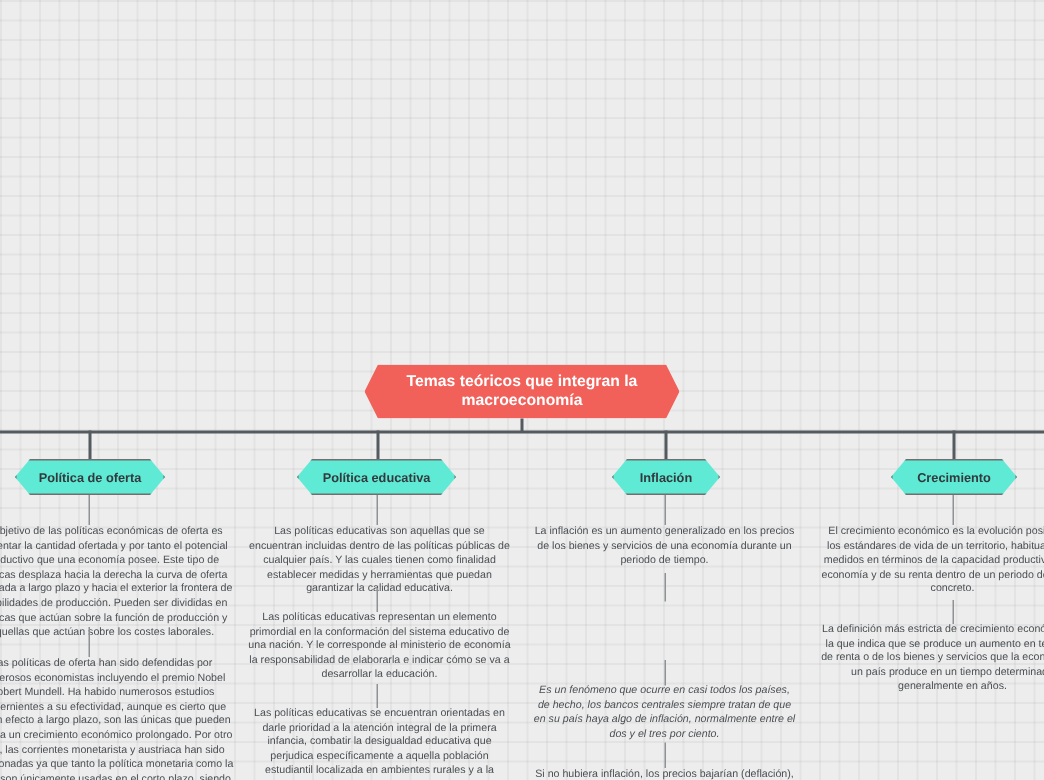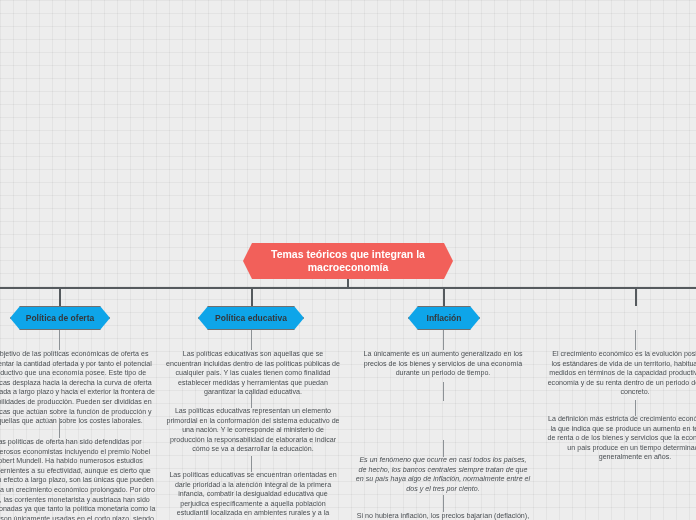--- a/index.html
+++ b/index.html
@@ -44,21 +44,21 @@
     justify-content: center;
     box-sizing: border-box;
     padding: 0 16px;
     clip-path: polygon(0% 50%, 9px 0%, calc(100% - 9px) 0%, 100% 50%, calc(100% - 9px) 100%, 9px 100%);
   }
 
   
   .branch-node {
     position: absolute;
     height: 24px;
-    background: #0ea5e9;
+    background: #5eead4;
     border: 1px solid #6f6f6f;
     color: #34393d;
     font-size: 8.5px;
     font-weight: bold;
     text-align: center;
     display: flex;
     align-items: center;
     justify-content: center;
     box-sizing: border-box;
     clip-path: polygon(0% 50%, 10px 0%, calc(100% - 10px) 0%, 100% 50%, calc(100% - 10px) 100%, 10px 100%);
@@ -108,38 +108,39 @@
   <div class="line-v" style="left:251px; top:287px; height:19px;"></div>
   <div class="line-v" style="left:443px; top:287px; height:19px;"></div>
   <div class="line-v" style="left:635px; top:287px; height:19px;"></div>
 
   <div class="branch-node" style="left:10px; top:306px; width:100px;">Política de oferta</div>
 
   <div class="branch-node" style="left:408px; top:306px; width:72px;">Inflación</div>
 
   <div class="branch-node" style="left:198px; top:306px; width:106px;">Política educativa</div>
 
+  <div class="branch-node" style="left:594px; top:306px; width:84px;">Crecimiento</div>
 
   <div class="line-v-thin" style="left:59px; top:330px; height:20px;"></div>
   <div class="leaf col-clip-left" style="left:-22px; top:350px; width:180px;">El objetivo de las políticas económicas de oferta es aumentar la cantidad ofertada y por tanto el potencial productivo que una economía posee. Este tipo de políticas desplaza hacia la derecha la curva de oferta agregada a largo plazo y hacia el exterior la frontera de posibilidades de producción. Pueden ser divididas en políticas que actúan sobre la función de producción y aquellas que actúan sobre los costes laborales.</div>
 
   <div class="line-v-thin" style="left:59px; top:418px; height:20px;"></div>
   <div class="leaf col-clip-left" style="left:-22px; top:438px; width:180px;">Las políticas de oferta han sido defendidas por numerosos economistas incluyendo el premio Nobel Robert Mundell. Ha habido numerosos estudios concernientes a su efectividad, aunque es cierto que tienen efecto a largo plazo, son las únicas que pueden llevar a un crecimiento económico prolongado. Por otro lado, las corrientes monetarista y austriaca han sido cuestionadas ya que tanto la política monetaria como la fiscal son únicamente usadas en el corto plazo, siendo inútiles e incluso perjudiciales para la economía en el largo plazo.</div>
 
   <div class="line-v-thin" style="left:251px; top:330px; height:20px;"></div>
   <div class="leaf" style="left:165px; top:350px; width:176px;">Las políticas educativas son aquellas que se encuentran incluidas dentro de las políticas públicas de cualquier país. Y las cuales tienen como finalidad establecer medidas y herramientas que puedan garantizar la calidad educativa.</div>
 
   <div class="line-v-thin" style="left:251px; top:392px; height:16px;"></div>
-  <div class="leaf" style="left:165px; top:407px; width:176px;">Las políticas educativas representan un elemento primordial en la conformación del sistema educativo de una nación. Y le corresponde al ministerio de producción la responsabilidad de elaborarla e indicar cómo se va a desarrollar la educación.</div>
+  <div class="leaf" style="left:165px; top:407px; width:176px;">Las políticas educativas representan un elemento primordial en la conformación del sistema educativo de una nación. Y le corresponde al ministerio de economía la responsabilidad de elaborarla e indicar cómo se va a desarrollar la educación.</div>
 
   <div class="line-v-thin" style="left:251px; top:456px; height:16px;"></div>
   <div class="leaf" style="left:165px; top:471px; width:176px;">Las políticas educativas se encuentran orientadas en darle prioridad a la atención integral de la primera infancia, combatir la desigualdad educativa que perjudica específicamente a aquella población estudiantil localizada en ambientes rurales y a la comunidad etnia, desarrollar sistemas de formación docente, ajustando los contenidos</div>
 
   <div class="line-v-thin" style="left:443px; top:330px; height:20px;"></div>
-  <div class="leaf" style="left:355px; top:350px; width:176px;">La únicamente es un aumento generalizado en los precios de los bienes y servicios de una economía durante un periodo de tiempo.</div>
+  <div class="leaf" style="left:355px; top:350px; width:176px;">La inflación es un aumento generalizado en los precios de los bienes y servicios de una economía durante un periodo de tiempo.</div>
 
   <div class="line-v-thin" style="left:443px; top:382px; height:19px;"></div>
 
   <div class="line-v-thin" style="left:443px; top:440px; height:17px;"></div>
   <div class="leaf" style="left:355px; top:456px; width:176px;font-style:italic;">Es un fenómeno que ocurre en casi todos los países, de hecho, los bancos centrales siempre tratan de que en su país haya algo de inflación, normalmente entre el dos y el tres por ciento.</div>
 
   <div class="line-v-thin" style="left:443px; top:495px; height:17px;"></div>
   <div class="leaf" style="left:355px; top:512px; width:176px;">Si no hubiera inflación, los precios bajarían (deflación), que</div>
 
   <div class="line-v-thin" style="left:635px; top:330px; height:20px;"></div>

